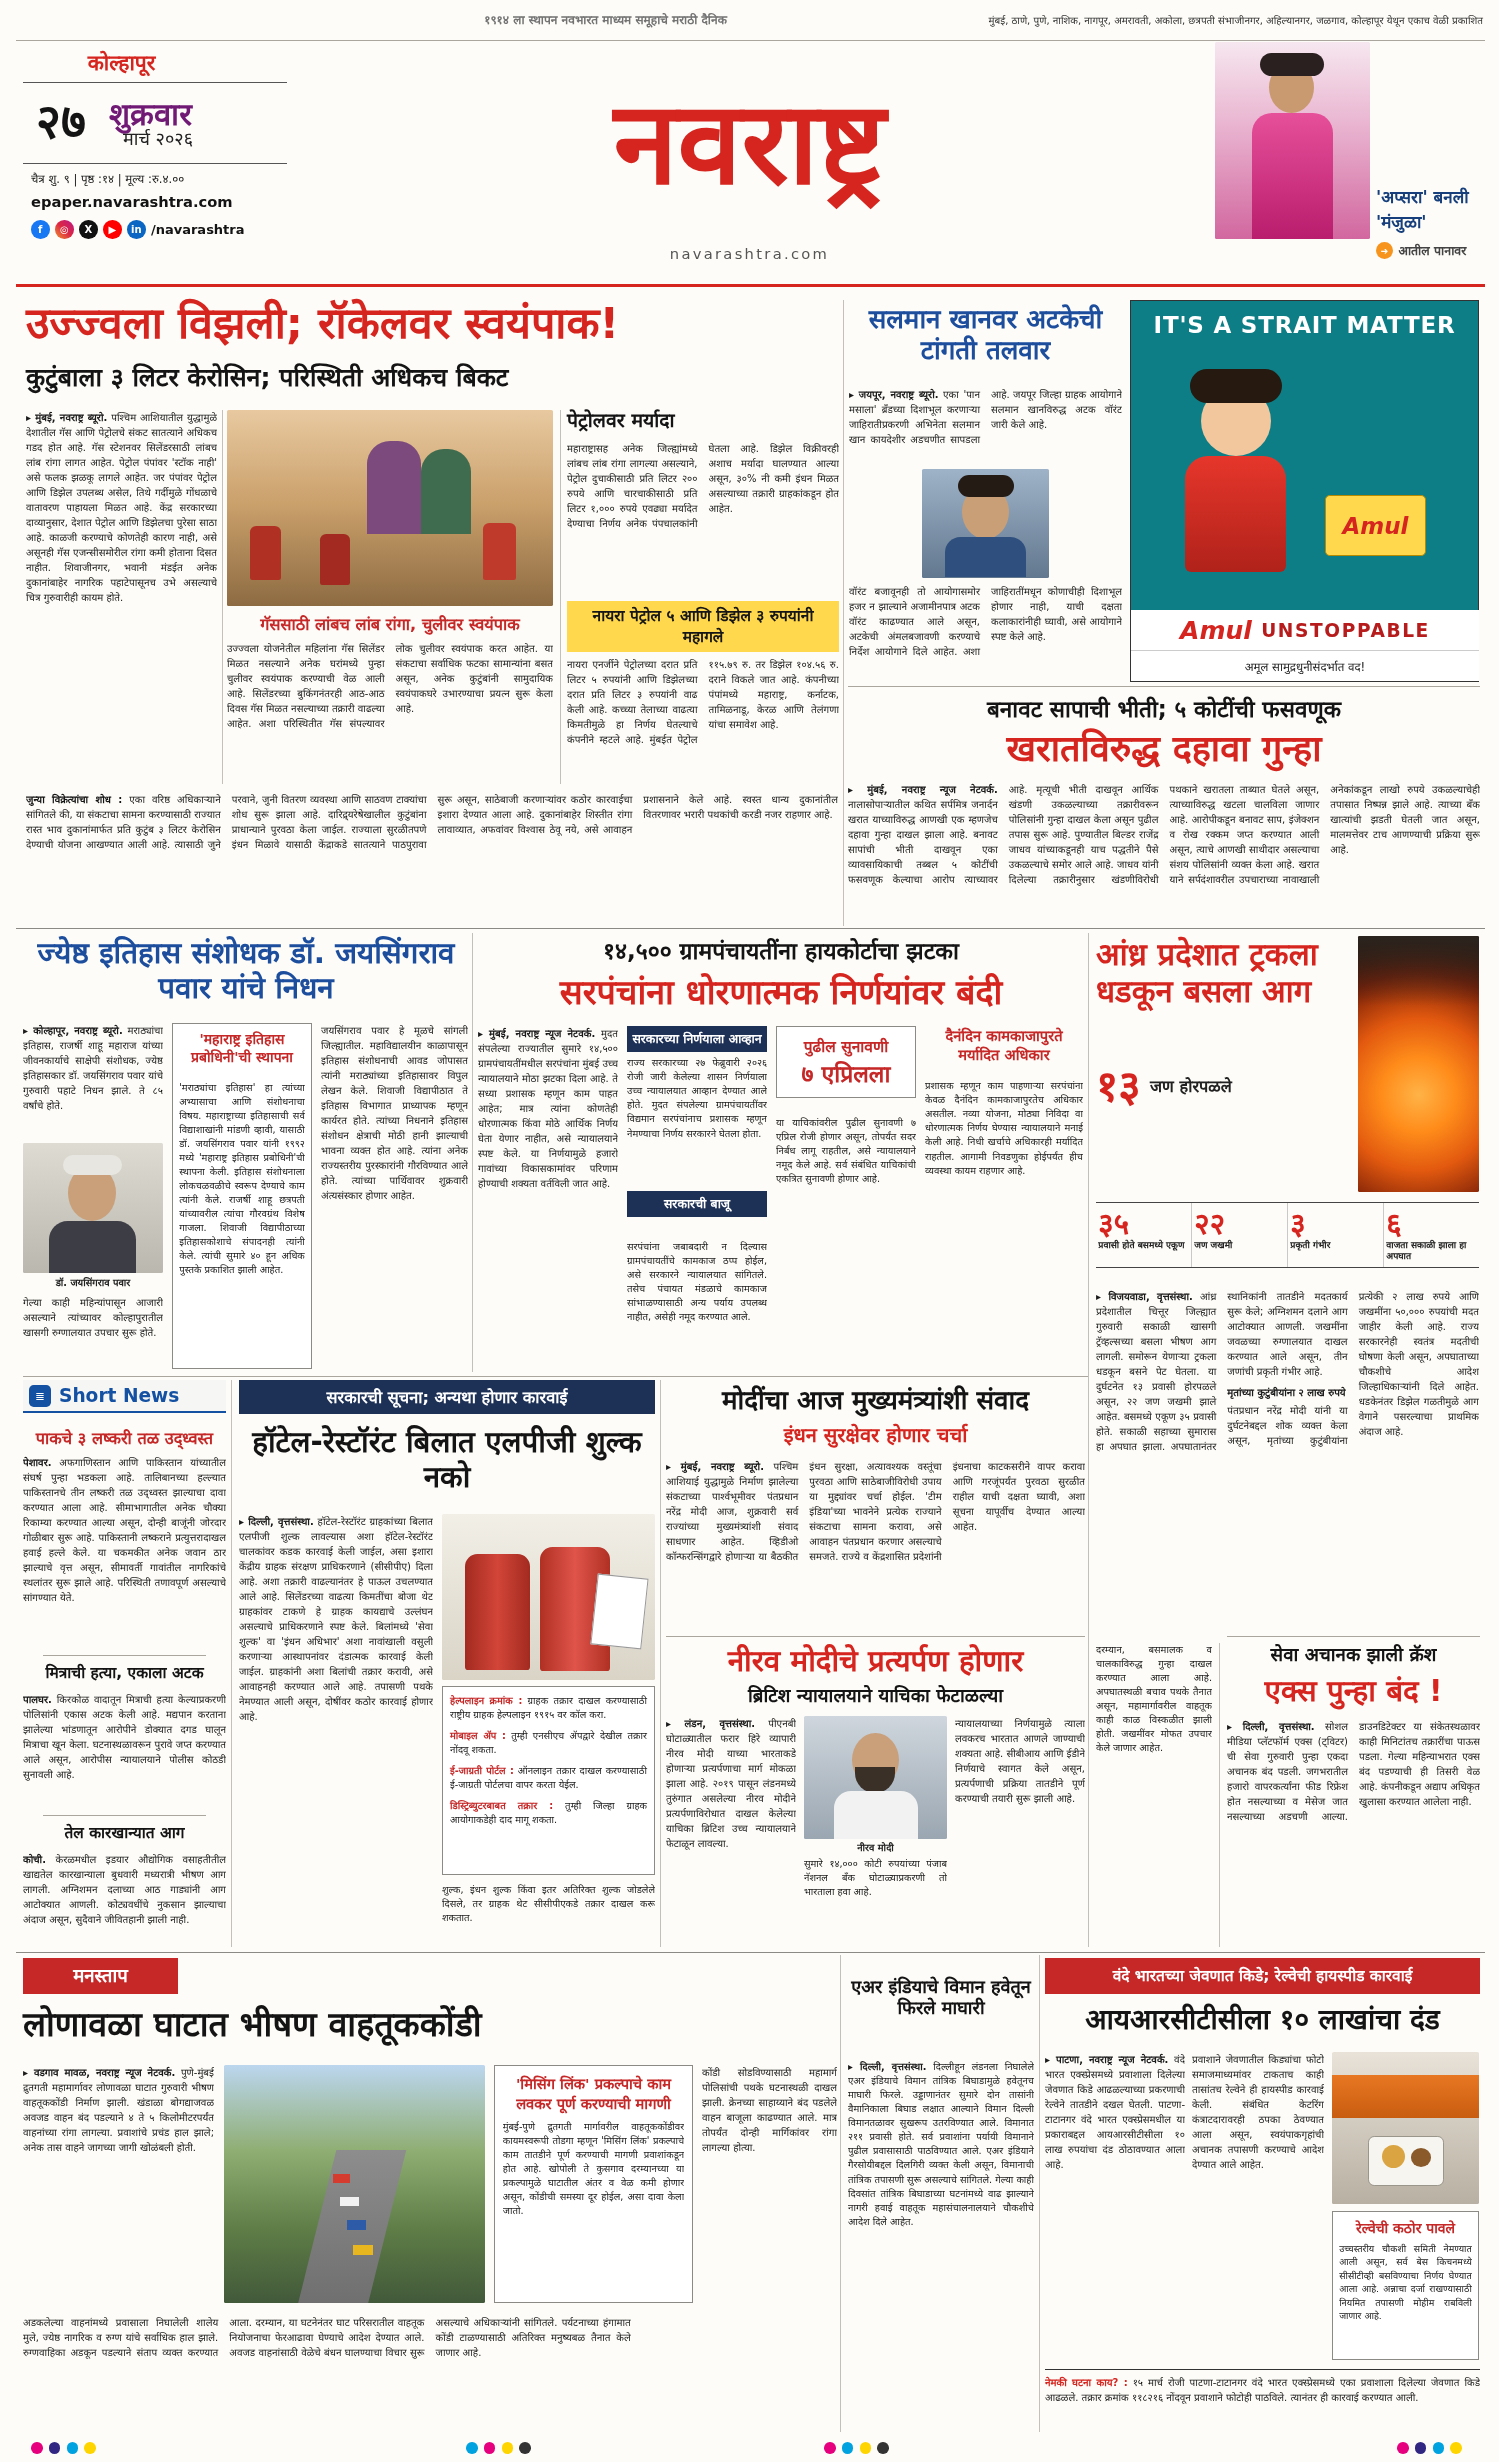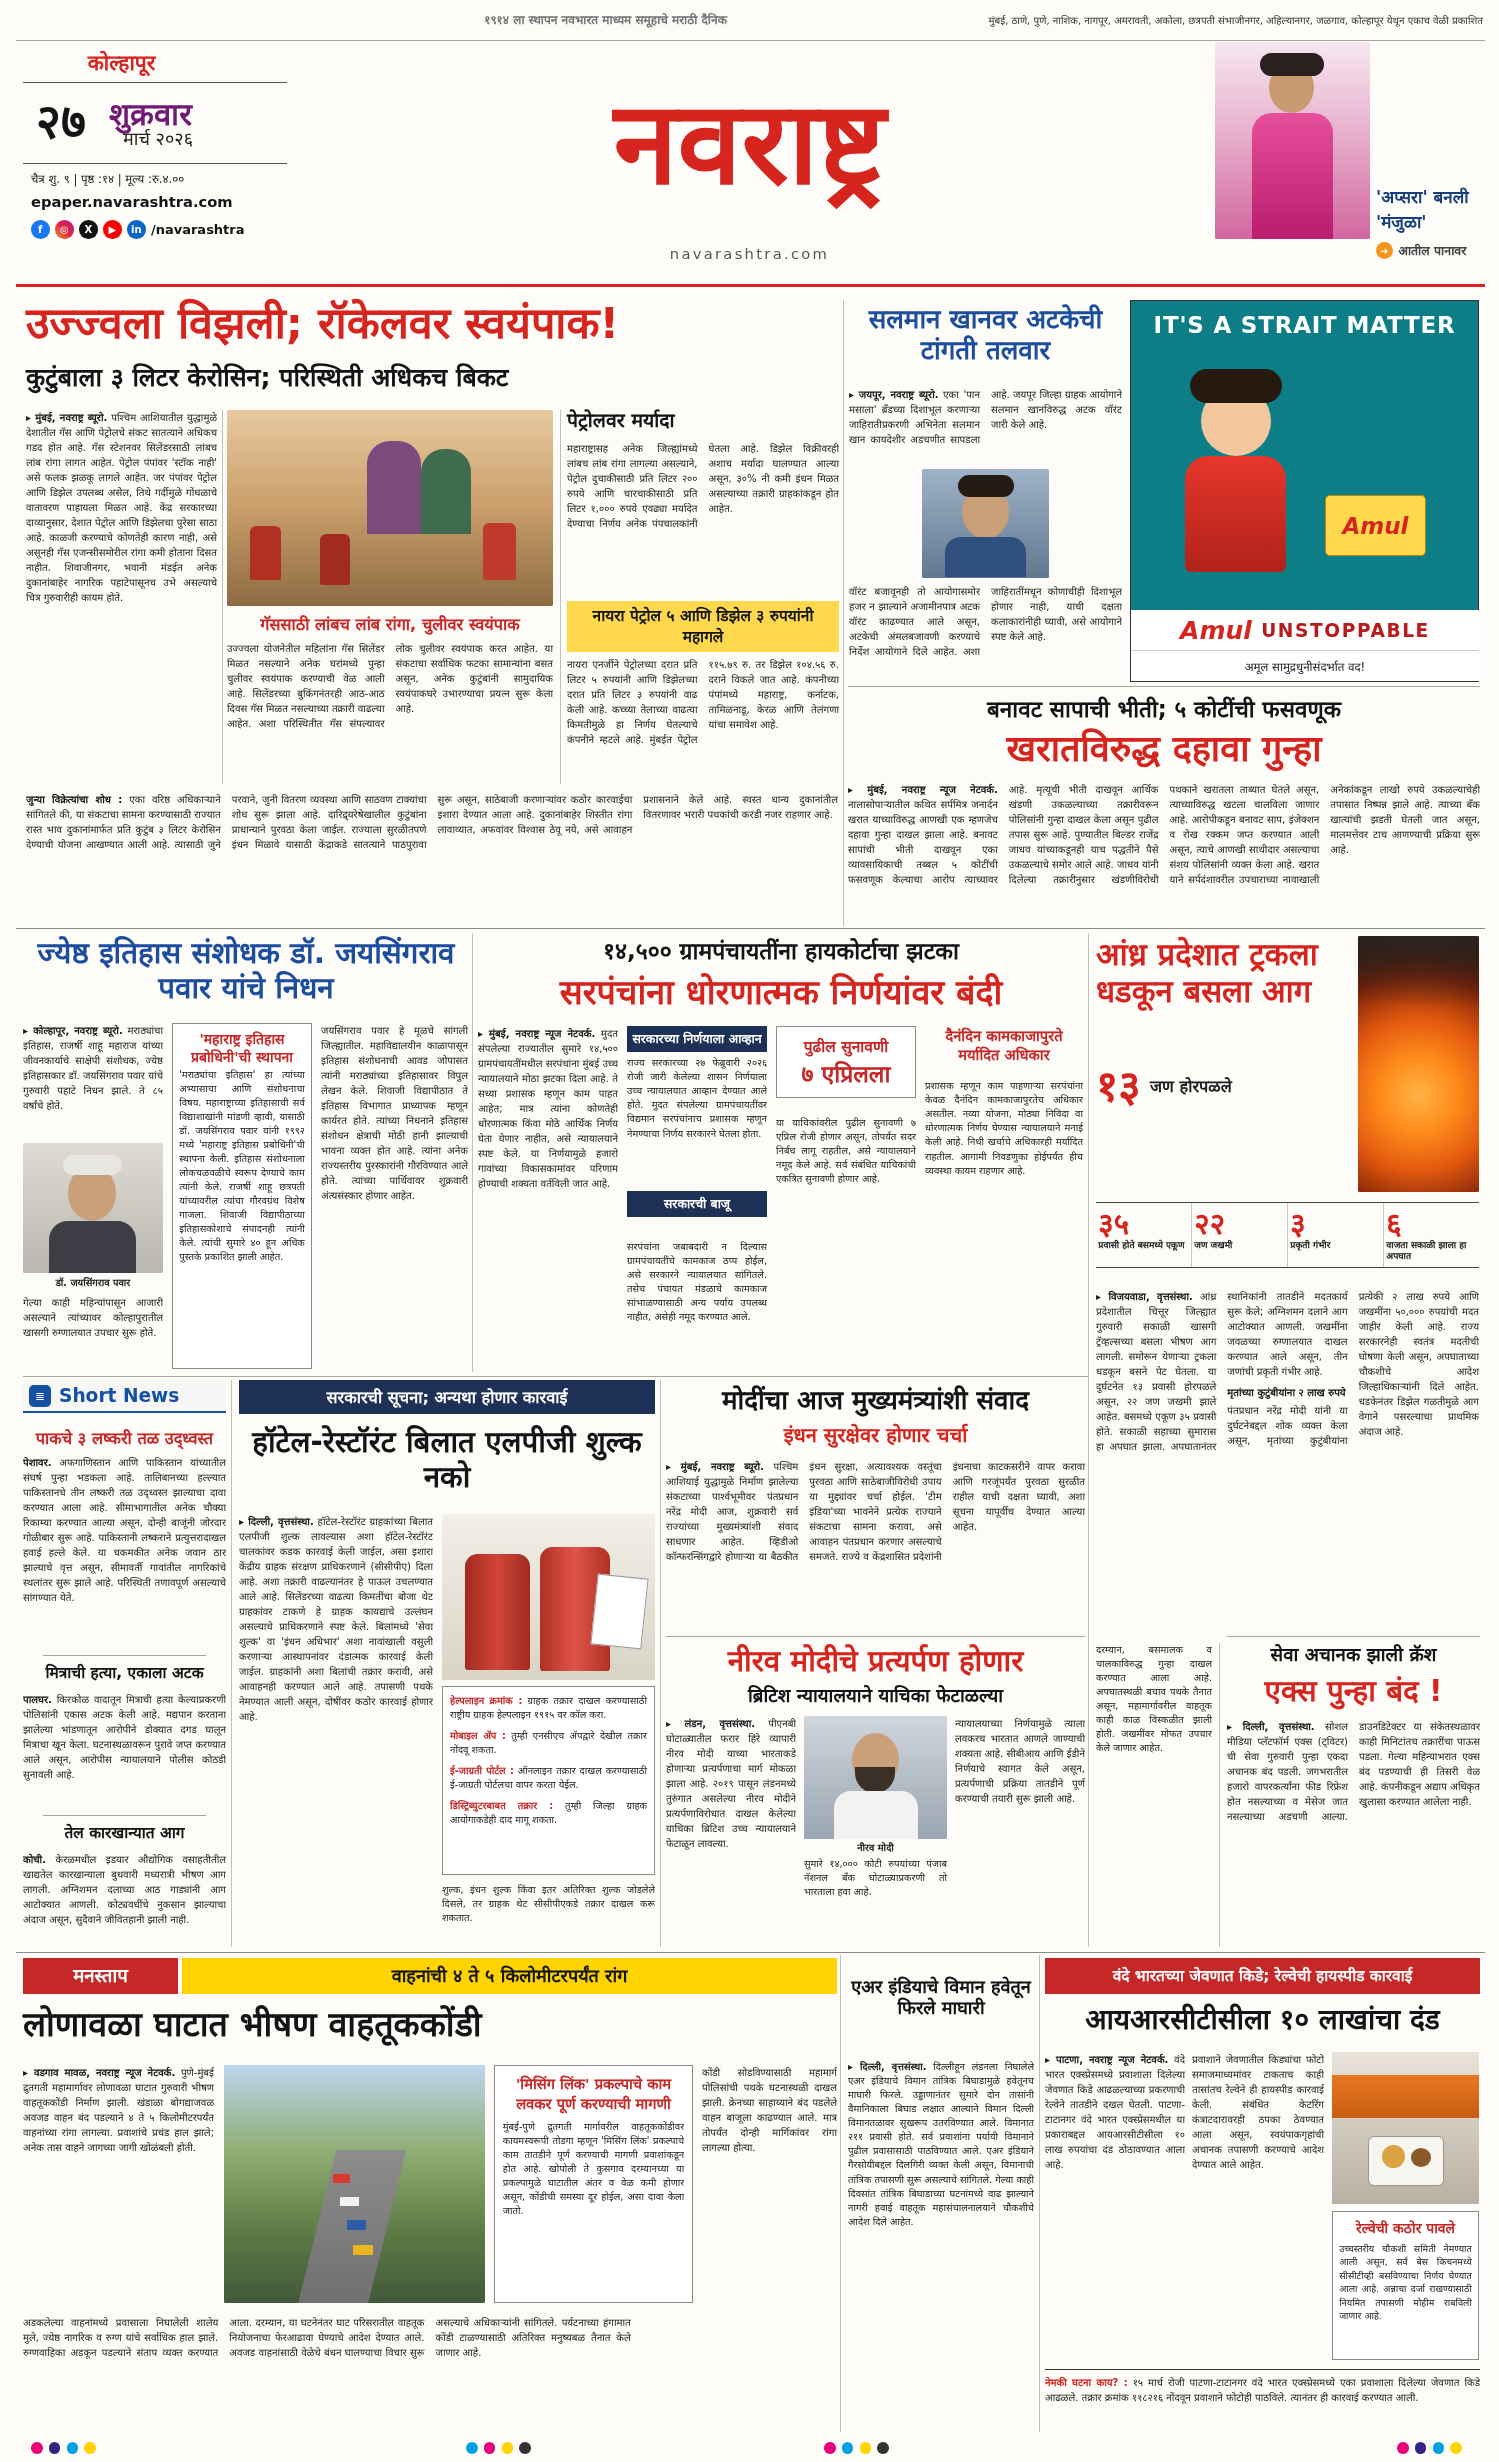--- a/index.html
+++ b/index.html
@@ -162,21 +162,21 @@
   </div>
   <div class="photo" style="left:23px;top:1143px;width:140px;height:130px;background:linear-gradient(180deg,#dddbd2,#b9b7ae)">
     <div style="position:absolute;left:45px;top:22px;width:48px;height:56px;border-radius:50%;background:#c9a07a"></div>
     <div style="position:absolute;left:40px;top:12.4px;width:59px;height:20px;border-radius:31px;background:#e8e6e0"></div>
     <div style="position:absolute;left:26px;top:78px;width:87px;height:53px;border-radius:18.6px 18.6px 0 0;background:#3d3d45"></div>
   </div>
   <div class="b ctr" style="left:23px;top:1276px;width:140px;font-size:9.7px;font-weight:700;color:#222">डॉ. जयसिंगराव पवार</div>
   <div class="b j" style="left:23px;top:1295px;width:140px;height:75px">गेल्या काही महिन्यांपासून आजारी असल्याने त्यांच्यावर कोल्हापुरातील खासगी रुग्णालयात उपचार सुरू होते.</div>
 
   <div class="b box" style="left:172px;top:1023px;width:140px;height:346px;padding:6.2px">
-    <div class="boxtitle-red" style="font-size:14px;line-height:1.3;margin-bottom:1px">'महाराष्ट्र इतिहास प्रबोधिनी'ची स्थापना</div>
+    <div class="boxtitle-red" style="font-size:14px;line-height:1.3;margin-bottom:14px">'महाराष्ट्र इतिहास प्रबोधिनी'ची स्थापना</div>
     <div class="j2" style="height:269px">'मराठ्यांचा इतिहास' हा त्यांच्या अभ्यासाचा आणि संशोधनाचा विषय. महाराष्ट्राच्या इतिहासाची सर्व विद्याशाखांनी मांडणी व्हावी, यासाठी डॉ. जयसिंगराव पवार यांनी १९९२ मध्ये 'महाराष्ट्र इतिहास प्रबोधिनी'ची स्थापना केली. इतिहास संशोधनाला लोकचळवळीचे स्वरूप देण्याचे काम त्यांनी केले. राजर्षी शाहू छत्रपती यांच्यावरील त्यांचा गौरवग्रंथ विशेष गाजला. शिवाजी विद्यापीठाच्या इतिहासकोशाचे संपादनही त्यांनी केले. त्यांची सुमारे ४० हून अधिक पुस्तके प्रकाशित झाली आहेत.</div>
   </div>
   <div class="b j" style="left:321px;top:1023px;width:147px;height:346px">जयसिंगराव पवार हे मूळचे सांगली जिल्ह्यातील. महाविद्यालयीन काळापासून इतिहास संशोधनाची आवड जोपासत त्यांनी मराठ्यांच्या इतिहासावर विपुल लेखन केले. शिवाजी विद्यापीठात ते इतिहास विभागात प्राध्यापक म्हणून कार्यरत होते. त्यांच्या निधनाने इतिहास संशोधन क्षेत्राची मोठी हानी झाल्याची भावना व्यक्त होत आहे. त्यांना अनेक राज्यस्तरीय पुरस्कारांनी गौरविण्यात आले होते. त्यांच्या पार्थिवावर शुक्रवारी अंत्यसंस्कार होणार आहेत.</div>
   <div class="vr" style="left:472px;top:933px;height:439px"></div>
 
   <div class="b hl blk ctr" style="left:478px;top:938px;width:606px;font-size:23px">१४,५०० ग्रामपंचायतींना हायकोर्टाचा झटका</div>
   <div class="b hl red ctr" style="left:478px;top:972px;width:606px;font-size:34px">सरपंचांना धोरणात्मक निर्णयांवर बंदी</div>
   <div class="b j" style="left:478px;top:1026px;width:140px;height:343px">
     <b>▸ </b><b>मुंबई, नवराष्ट्र न्यूज नेटवर्क.</b>
     <span>मुदत संपलेल्या राज्यातील सुमारे १४,५०० ग्रामपंचायतींमधील सरपंचांना मुंबई उच्च न्यायालयाने मोठा झटका दिला आहे. ते सध्या प्रशासक म्हणून काम पाहत आहेत; मात्र त्यांना कोणतेही धोरणात्मक किंवा मोठे आर्थिक निर्णय घेता येणार नाहीत, असे न्यायालयाने स्पष्ट केले. या निर्णयामुळे हजारो गावांच्या विकासकामांवर परिणाम होण्याची शक्यता वर्तविली जात आहे.</span>
@@ -310,21 +310,20 @@
   <div class="b hl blk ctr" style="left:1227px;top:1644px;width:253px;font-size:18.6px">सेवा अचानक झाली क्रॅश</div>
   <div class="b hl red ctr" style="left:1227px;top:1674px;width:253px;font-size:29.5px">एक्स पुन्हा बंद !</div>
   <div class="b j c2" style="left:1227px;top:1719px;width:253px;height:227px">
     <b>▸ </b><b>दिल्ली, वृत्तसंस्था.</b>
     <span>सोशल मीडिया प्लॅटफॉर्म एक्स (ट्विटर) ची सेवा गुरुवारी पुन्हा एकदा अचानक बंद पडली. जगभरातील हजारो वापरकर्त्यांना फीड रिफ्रेश होत नसल्याच्या व मेसेज जात नसल्याच्या अडचणी आल्या. डाउनडिटेक्टर या संकेतस्थळावर काही मिनिटांतच तक्रारींचा पाऊस पडला. गेल्या महिन्याभरात एक्स बंद पडण्याची ही तिसरी वेळ आहे. कंपनीकडून अद्याप अधिकृत खुलासा करण्यात आलेला नाही.</span>
   </div>
 
   <div class="hr" style="left:15.5px;top:1952px;width:1469px;border-top:1.6px solid #8c8a84"></div>
 
   <div class="b" style="left:23px;top:1958px;width:155px;height:36px;background:#c62828;color:#fff;font-size:18.6px;font-weight:700;text-align:center;line-height:36px">मनस्ताप</div>
-  <div class="b" style="left:182px;top:1958px;width:655px;height:36px;background:#ffd400;color:#161616;font-size:18px;font-weight:700;text-align:center;line-height:36px">वाहनांची ४ ते ५ किलोमीटरपर्यंत रांग</div>
   <div class="b hl blk" style="left:23px;top:2004px;width:621px;font-size:34px">लोणावळा घाटात भीषण वाहतूककोंडी</div>
   <div class="b j" style="left:23px;top:2065px;width:191px;height:238px">
     <b>▸ </b><b>वडगाव मावळ, नवराष्ट्र न्यूज नेटवर्क.</b>
     <span>पुणे-मुंबई द्रुतगती महामार्गावर लोणावळा घाटात गुरुवारी भीषण वाहतूककोंडी निर्माण झाली. खंडाळा बोगद्याजवळ अवजड वाहन बंद पडल्याने ४ ते ५ किलोमीटरपर्यंत वाहनांच्या रांगा लागल्या. प्रवाशांचे प्रचंड हाल झाले; अनेक तास वाहने जागच्या जागी खोळंबली होती.</span>
   </div>
   <div class="photo" style="left:224px;top:2065px;width:261px;height:238px;background:linear-gradient(180deg,#bcd6ef 0%,#8fae73 36%,#5d7c46 70%,#42593a 100%)">
     <div style="position:absolute;left:93px;top:85px;width:70px;height:155px;background:linear-gradient(180deg,#8d8d8d,#6f6f6f);transform:skewX(-14deg)"></div>
     <div style="position:absolute;left:109px;top:109px;width:17px;height:9.3px;background:#d63b2f"></div>
     <div style="position:absolute;left:116px;top:132px;width:18.6px;height:9.3px;background:#f2f2f2"></div>
     <div style="position:absolute;left:123px;top:155px;width:18.6px;height:10px;background:#2d5ba8"></div>

